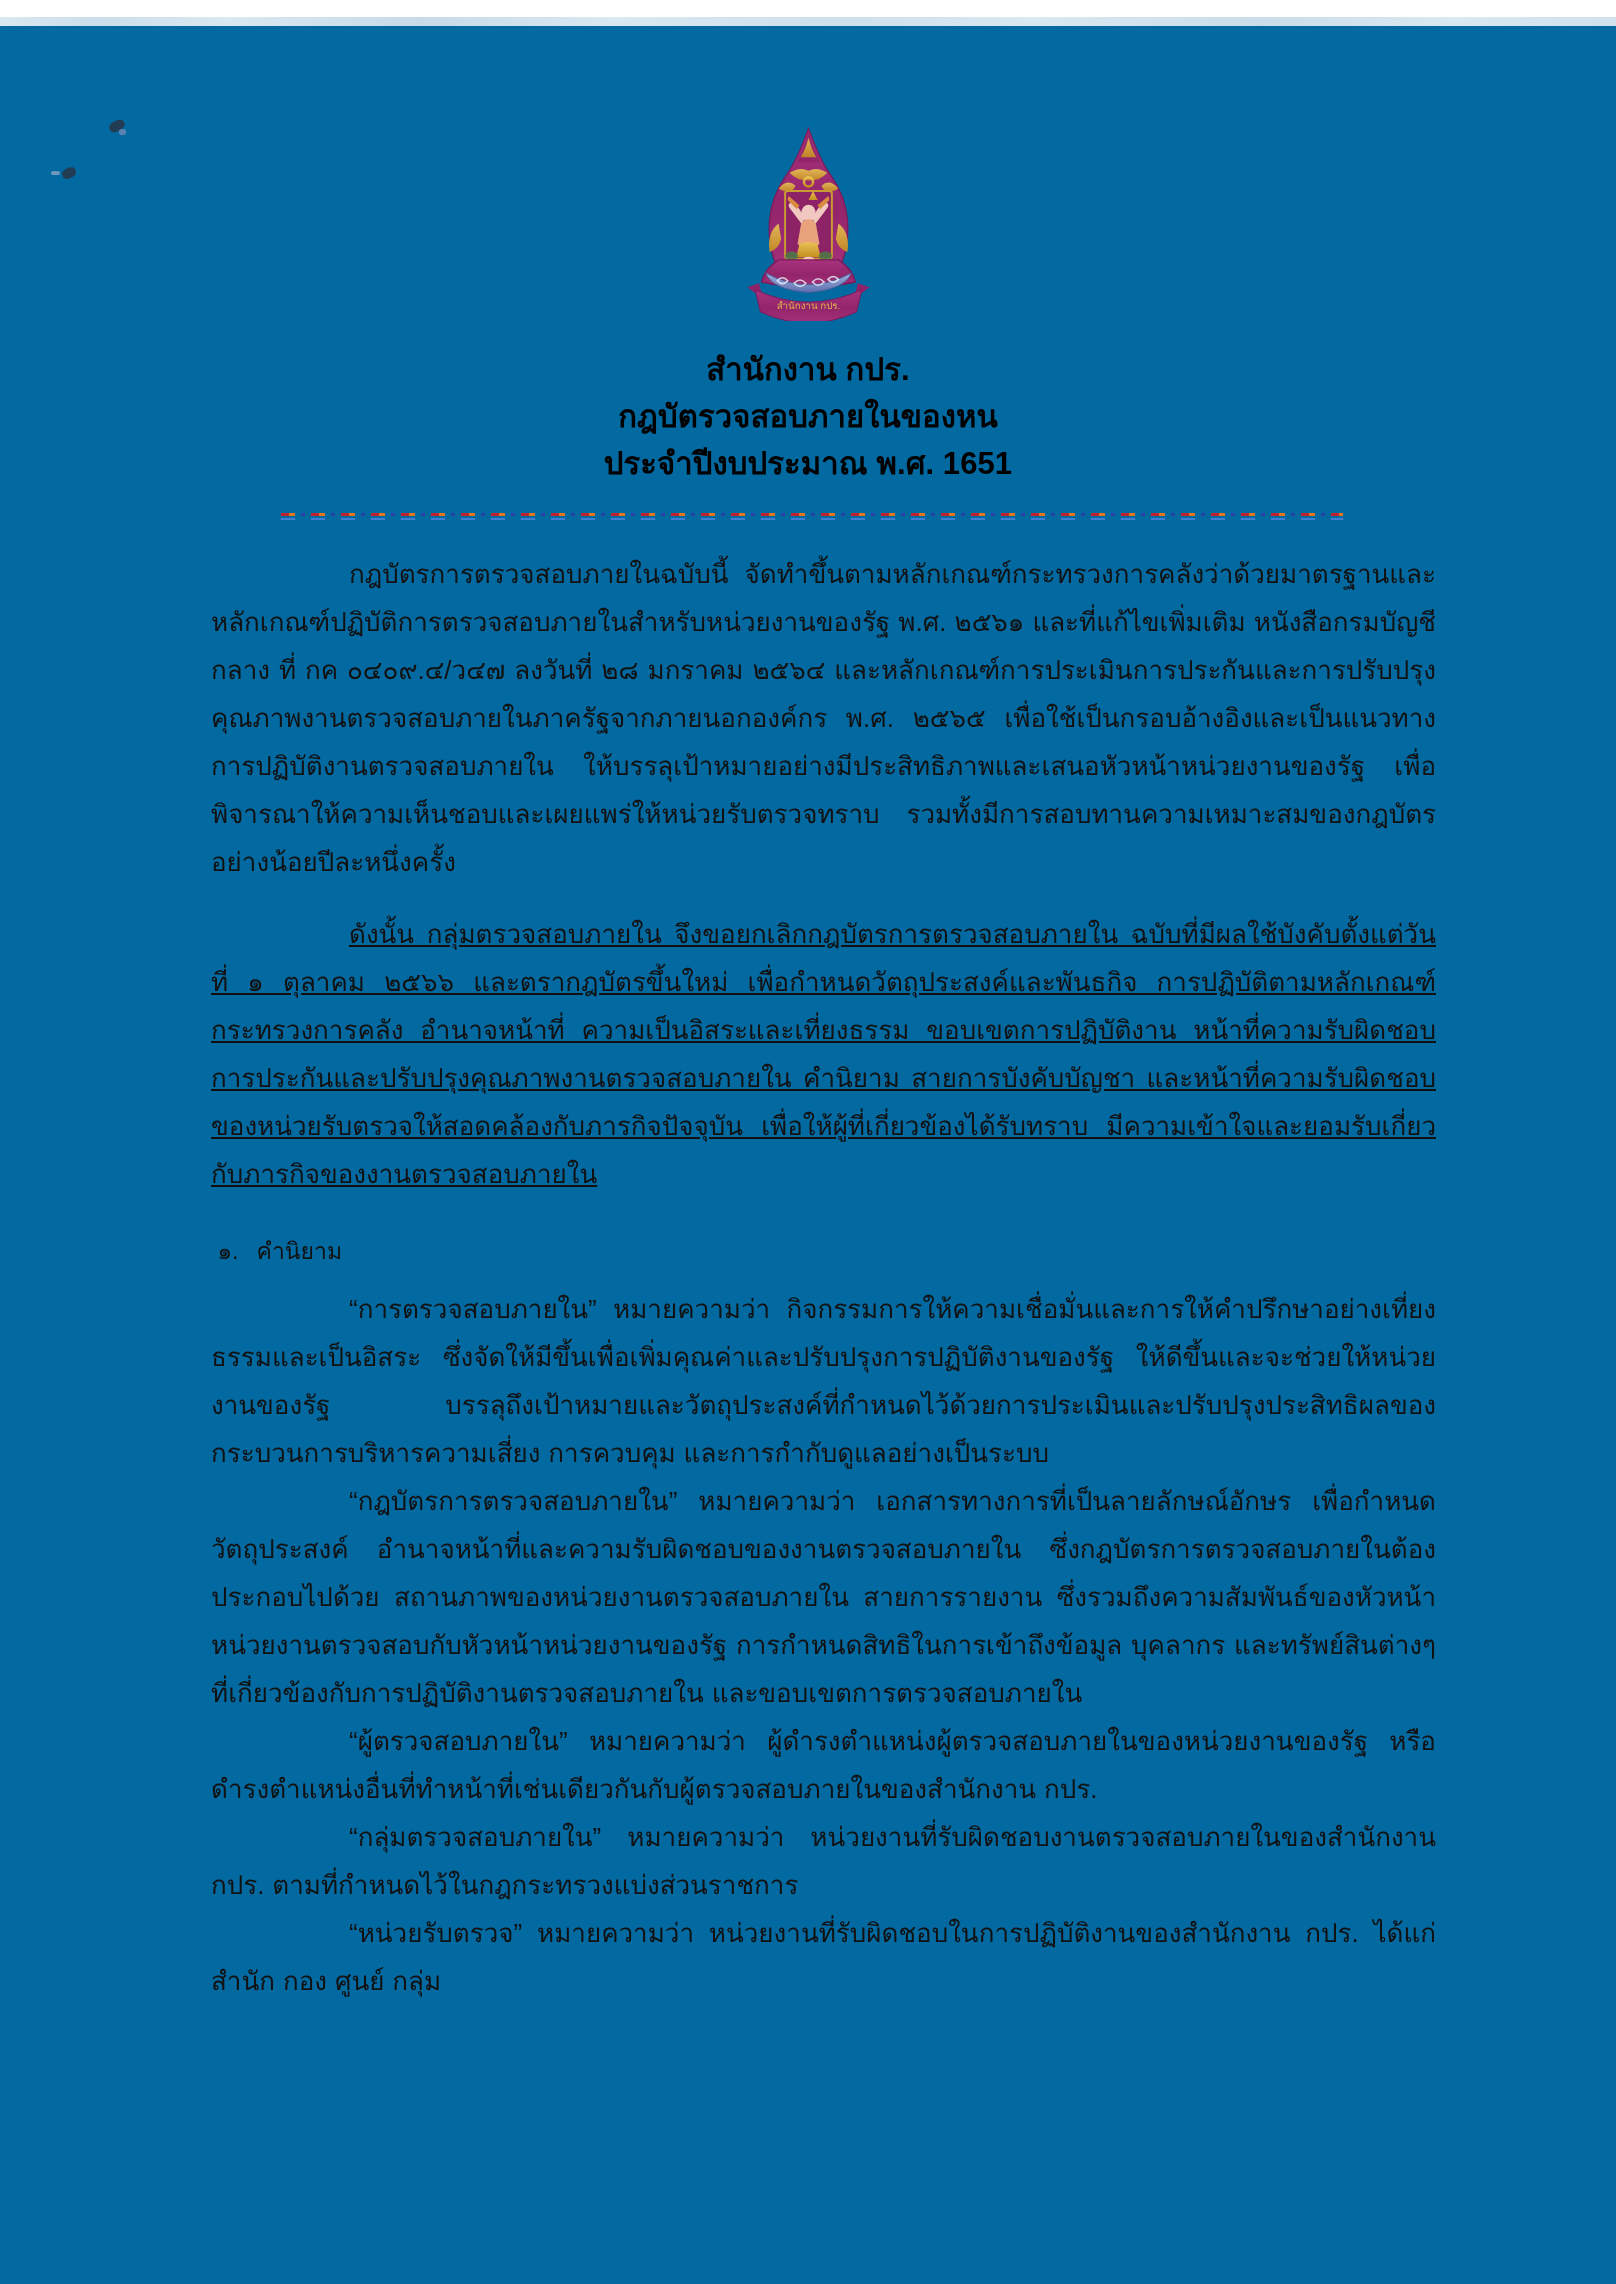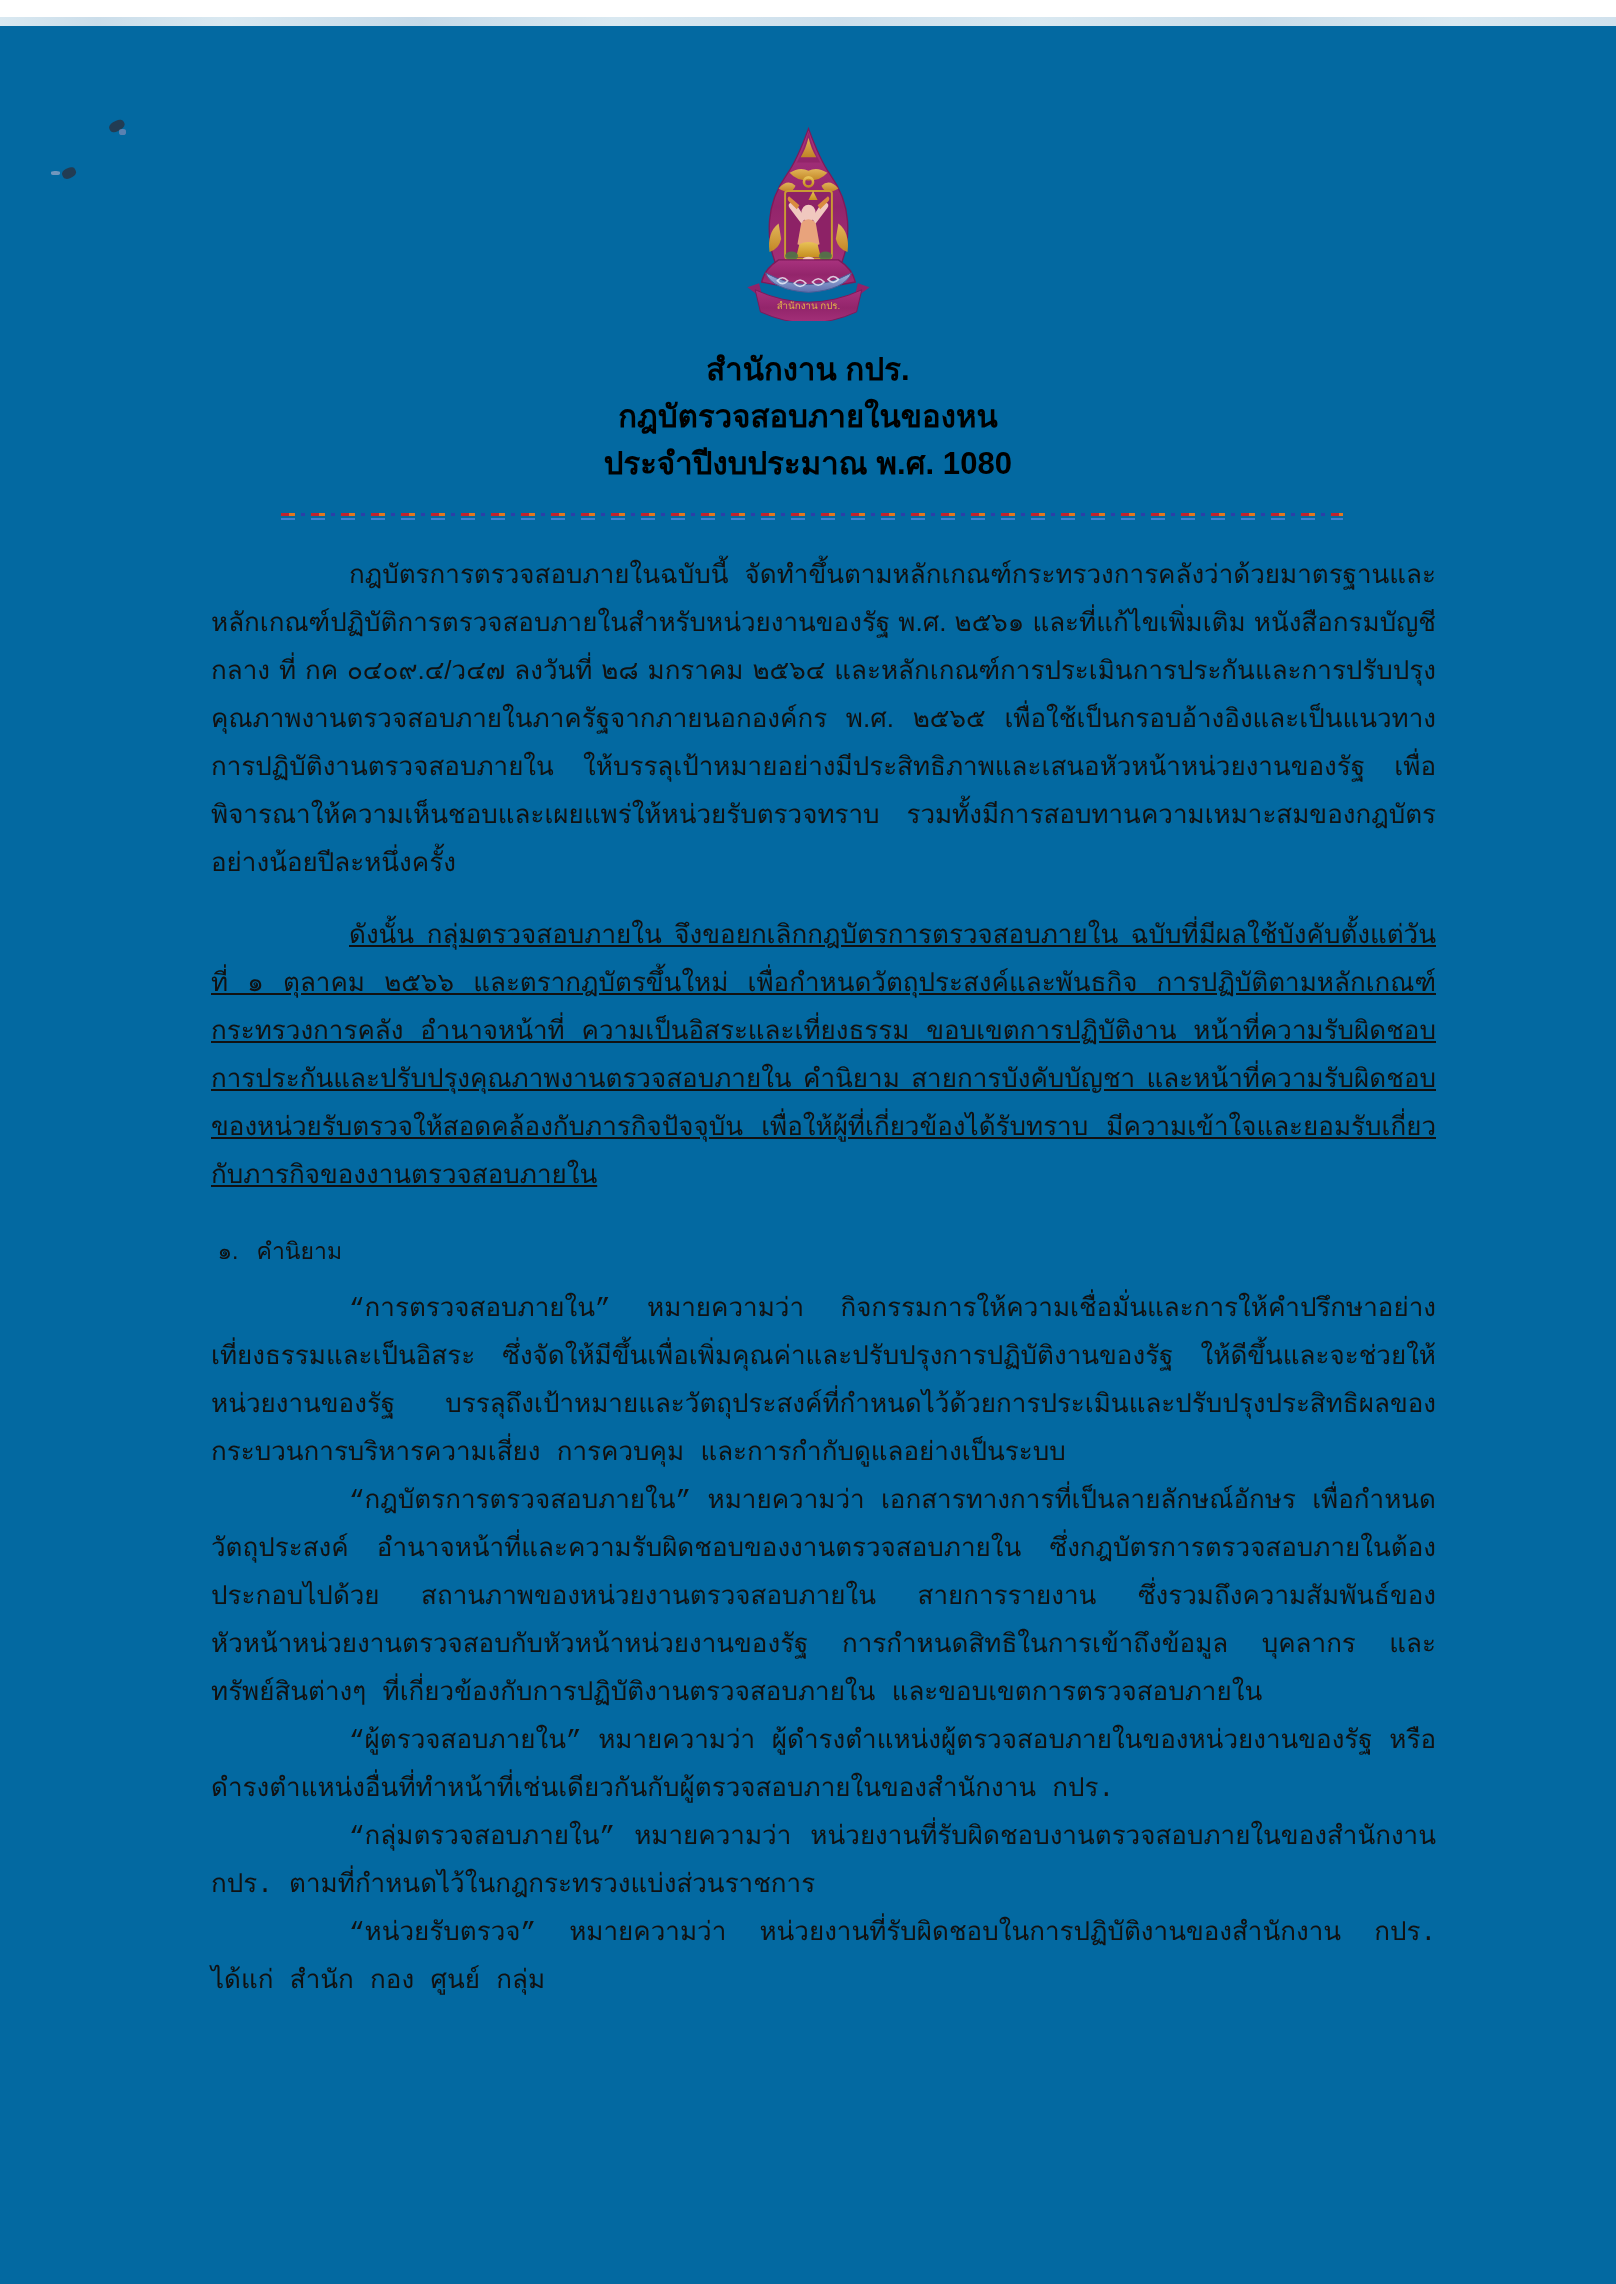--- a/index.html
+++ b/index.html
@@ -135,21 +135,20 @@
   }
   .section-heading .num { margin-right: 18px; }
 
   .def-para {
     font-size: 26px;
     line-height: 48px;
     text-align: justify;
     text-indent: 138px;
     margin: 0;
     word-spacing: 0.7px;
-    font-family: Liberation Mono, monospace;
   }
   .def-para.tight { margin-top: 0; }
   .defs { margin-top: 5.2px; }
 </style>
 </head>
 <body>
 
 <div class="page">
 
   <div class="scan-band"></div>
@@ -226,21 +225,21 @@
       <path d="M36 248 l24 18 l-6 -24 z" fill="#8f2369"></path>
       <path d="M224 248 l-24 18 l6 -24 z" fill="#8f2369"></path>
       <path d="M48 252 q82 38 164 0 l-8 34 q-74 34 -148 0 z" fill="url(#mag)" stroke="#7d1a59" stroke-width="1.5"></path>
       <text x="130" y="282" text-anchor="middle" font-family="Liberation Sans, sans-serif" font-size="15" fill="#e0b44a">สำนักงาน กปร.</text>
     </svg>
   </div>
 
   <div class="title-block">
     <div class="title-line">สำนักงาน กปร.</div>
     <div class="title-line">กฎบัตรวจสอบภายในของหน</div>
-    <div class="title-line">ประจำปีงบประมาณ พ.ศ. 1080</div>
+    <div class="title-line">ประจำปีงบประมาณ พ.ศ. 1651</div>
   </div>
 
   <div class="divider"></div>
 
   <div class="body">
 
     <p class="para indent">กฎบัตรการตรวจสอบภายในฉบับนี้ จัดทำขึ้นตามหลักเกณฑ์กระทรวงการคลังว่าด้วยมาตรฐานและหลักเกณฑ์ปฏิบัติการตรวจสอบภายในสำหรับหน่วยงานของรัฐ พ.ศ. ๒๕๖๑ และที่แก้ไขเพิ่มเติม หนังสือกรมบัญชีกลาง ที่ กค ๐๔๐๙.๔/ว๔๗ ลงวันที่ ๒๘ มกราคม ๒๕๖๔ และหลักเกณฑ์การประเมินการประกันและการปรับปรุงคุณภาพงานตรวจสอบภายในภาครัฐจากภายนอกองค์กร พ.ศ. ๒๕๖๕ เพื่อใช้เป็นกรอบอ้างอิงและเป็นแนวทางการปฏิบัติงานตรวจสอบภายใน ให้บรรลุเป้าหมายอย่างมีประสิทธิภาพและเสนอหัวหน้าหน่วยงานของรัฐ เพื่อพิจารณาให้ความเห็นชอบและเผยแพร่ให้หน่วยรับตรวจทราบ รวมทั้งมีการสอบทานความเหมาะสมของกฎบัตรอย่างน้อยปีละหนึ่งครั้ง</p>
 
     <p class="para indent gap">ดังนั้น กลุ่มตรวจสอบภายใน จึงขอยกเลิกกฎบัตรการตรวจสอบภายใน ฉบับที่มีผลใช้บังคับตั้งแต่วันที่ ๑ ตุลาคม ๒๕๖๖ และตรากฎบัตรขึ้นใหม่ เพื่อกำหนดวัตถุประสงค์และพันธกิจ การปฏิบัติตามหลักเกณฑ์กระทรวงการคลัง อำนาจหน้าที่ ความเป็นอิสระและเที่ยงธรรม ขอบเขตการปฏิบัติงาน หน้าที่ความรับผิดชอบการประกันและปรับปรุงคุณภาพงานตรวจสอบภายใน คำนิยาม สายการบังคับบัญชา และหน้าที่ความรับผิดชอบของหน่วยรับตรวจให้สอดคล้องกับภารกิจปัจจุบัน เพื่อให้ผู้ที่เกี่ยวข้องได้รับทราบ มีความเข้าใจและยอมรับเกี่ยวกับภารกิจของงานตรวจสอบภายใน</p>
 

